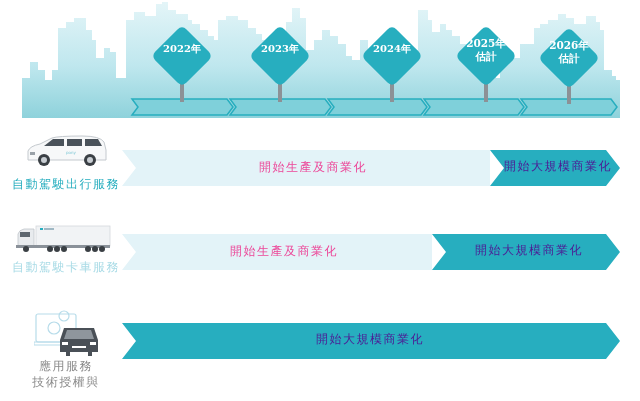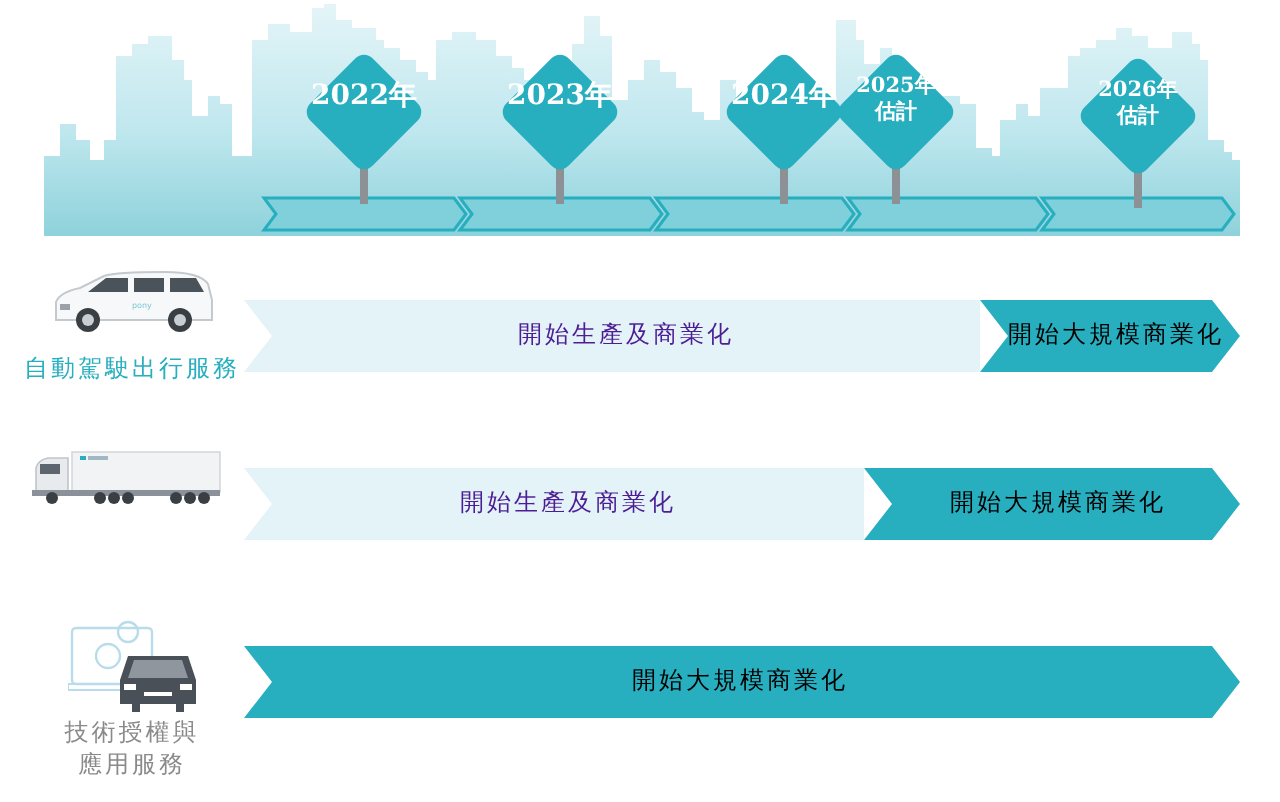--- a/index.html
+++ b/index.html
@@ -1,26 +1,26 @@
 <!DOCTYPE html>
 <html><head>
 <meta charset="utf-8">
 <style>
   html, body { margin:0; padding:0; background:#ffffff; }
   body { width:640px; height:401px; position:relative; overflow:hidden; font-family:"DejaVu Sans", sans-serif; }
   .abs { position:absolute; }
   #skyline { left:0; top:0; width:640px; height:120px; }
   .diamond-wrap { position:absolute; width:60px; height:90px; }
   .diamond { position:absolute; left:8px; top:6px; width:44px; height:44px; background:#27aebf; transform:rotate(45deg); border-radius:6px; }
-  .diamond-text { position:absolute; left:0; top:14px; width:60px; text-align:center; color:#ffffff; font-family:"DejaVu Serif", serif; font-weight:bold; font-size:14px; line-height:13px; }
+  .diamond-text { position:absolute; left:0; top:14px; width:60px; text-align:center; color:#ffffff; font-family:"DejaVu Serif", serif; font-weight:bold; font-size:10px; line-height:13px; }
   .diamond-text.two { top:9px; font-size:10.5px; }
   .pole { position:absolute; left:28px; top:48px; width:4px; height:26px; background:#8c9196; }
   .bar-label { position:absolute; top:0; height:35px; line-height:35px; font-size:12px; letter-spacing:1.5px; white-space:nowrap; text-align:center; }
-  .bar-label.dark { color:#4c1d95;font-family:Liberation Serif, serif; }
-  .bar-label.light { color:#000000; }
+  .bar-label.dark { color:#ec4899;font-family:Liberation Serif, serif; }
+  .bar-label.light { color:#4c1d95;font-family:Liberation Mono, monospace; }
   .row-title { position:absolute; font-size:12px; letter-spacing:1.5px; text-align:center; white-space:nowrap; }
 </style>
 </head>
 <body>
 
 <svg id="skyline" class="abs" viewBox="0 0 640 120" width="640" height="120">
   <defs>
     <linearGradient id="skyg" x1="0" y1="0" x2="0" y2="1">
       <stop offset="0" stop-color="#e4f5f8"></stop>
       <stop offset="0.55" stop-color="#bfe7ee"></stop>
@@ -47,21 +47,21 @@
 <div class="diamond-wrap" style="left:250px; top:28px;text-decoration:underline;">
   <div class="pole"></div>
   <div class="diamond"></div>
   <div class="diamond-text">2023年</div>
 </div>
 <div class="diamond-wrap" style="left:362px; top:28px;">
   <div class="pole"></div>
   <div class="diamond"></div>
   <div class="diamond-text">2024年</div>
 </div>
-<div class="diamond-wrap" style="left:418px; top:28px;">
+<div class="diamond-wrap" style="left:456px; top:28px;">
   <div class="pole"></div>
   <div class="diamond"></div>
   <div class="diamond-text two">
     <div>2025年</div>
     <div>估計</div>
   </div>
 </div>
 <div class="diamond-wrap" style="left:539px; top:30px;">
   <div class="pole"></div>
   <div class="diamond"></div>
@@ -103,20 +103,21 @@
     <rect x="6" y="8" width="10" height="5" fill="#5d666f"></rect>
     <rect x="2" y="21" width="94" height="3" fill="#8a9199"></rect>
     <circle cx="12" cy="25" r="3" fill="#3a3f44"></circle>
     <circle cx="36" cy="25" r="3" fill="#3a3f44"></circle>
       <circle cx="43" cy="25" r="3" fill="#3a3f44"></circle>
       <circle cx="50" cy="25" r="3" fill="#3a3f44"></circle>
     <circle cx="74" cy="25" r="3" fill="#3a3f44"></circle>
       <circle cx="81" cy="25" r="3" fill="#3a3f44"></circle>
       <circle cx="88" cy="25" r="3" fill="#3a3f44"></circle>
   </svg>
+  <div class="row-title" style="left:12px; top:45px; width:108px; color:#a9dbe6;">自動駕駛卡車服務</div>
 
   <svg class="abs" style="left:122px; top:20px;" width="500" height="36" viewBox="0 0 500 36">
     <path d="M0,0 L310,0 L310,36 L0,36 L14,18 Z" fill="#e3f3f8"></path>
     <path d="M310,0 L484,0 L498,18 L484,36 L310,36 L324,18 Z" fill="#27aebf"></path>
   </svg>
   <div class="bar-label dark" style="left:136px; top:20px; width:296px;">開始生產及商業化</div>
   <div class="bar-label light" style="left:446px; top:20px; width:166px;">開始大規模商業化</div>
 </div>
 
 <div class="abs" style="left:0; top:300px; width:640px; height:101px;">
@@ -125,21 +126,21 @@
     <rect x="0" y="34" width="44" height="3" fill="none" stroke="#b7dcea" stroke-width="1"></rect>
     <circle cx="20" cy="20" r="6" fill="none" stroke="#b7dcea" stroke-width="1.2"></circle>
     <circle cx="30" cy="8" r="5" fill="none" stroke="#b7dcea" stroke-width="1.2"></circle>
     <path d="M30,20 L60,20 L64,32 L64,44 L58,44 L58,48 L54,48 L54,44 L36,44 L36,48 L32,48 L32,44 L26,44 L26,32 Z" fill="#4a5057"></path>
     <path d="M33,22 L57,22 L60,31 L30,31 Z" fill="#8f969d"></path>
     <rect x="28" y="34" width="6" height="3" fill="#ffffff"></rect>
     <rect x="56" y="34" width="6" height="3" fill="#ffffff"></rect>
     <rect x="38" y="38" width="14" height="2" fill="#ffffff"></rect>
   </svg>
   <div class="row-title" style="left:12px; top:58px; width:108px; color:#8a8a8a; line-height:16px;">
+    <div>應用服務</div>
     <div>技術授權與</div>
-    <div>應用服務</div>
   </div>
 
   <svg class="abs" style="left:122px; top:23px;" width="500" height="36" viewBox="0 0 500 36">
     <path d="M0,0 L484,0 L498,18 L484,36 L0,36 L14,18 Z" fill="#27aebf"></path>
   </svg>
   <div class="bar-label light" style="left:136px; top:23px; width:468px;">開始大規模商業化</div>
 </div>
 
 </body></html>

